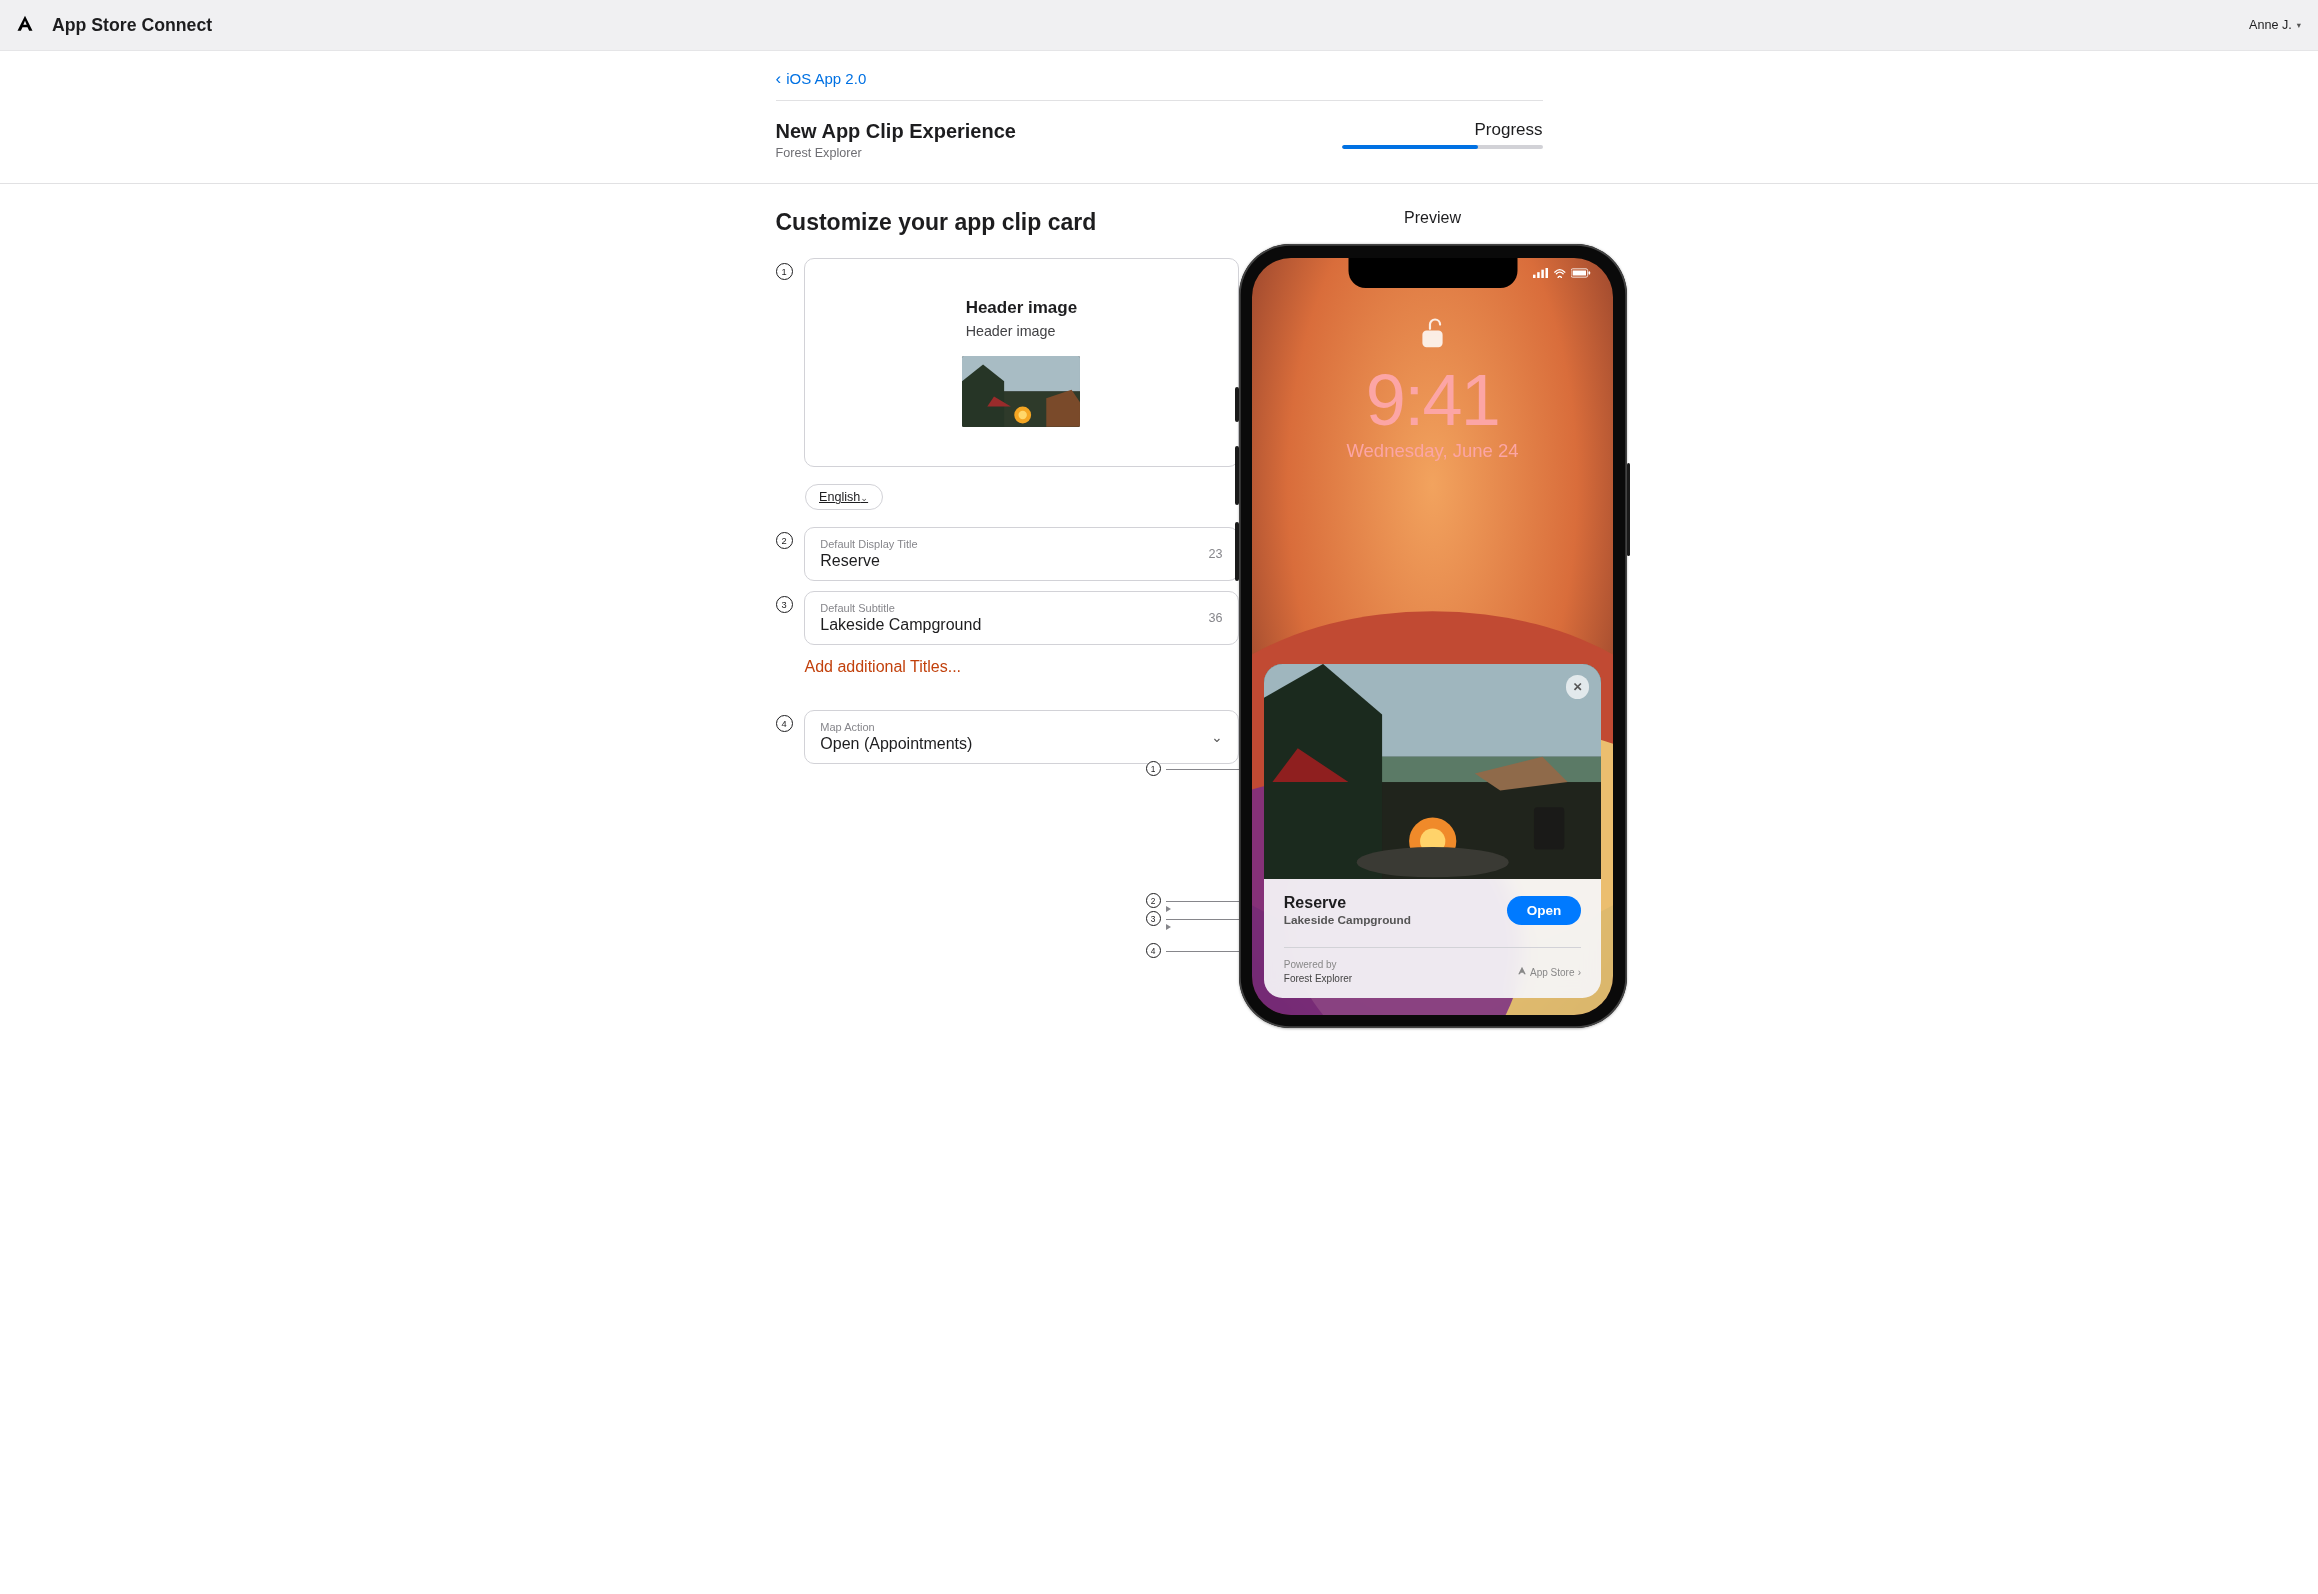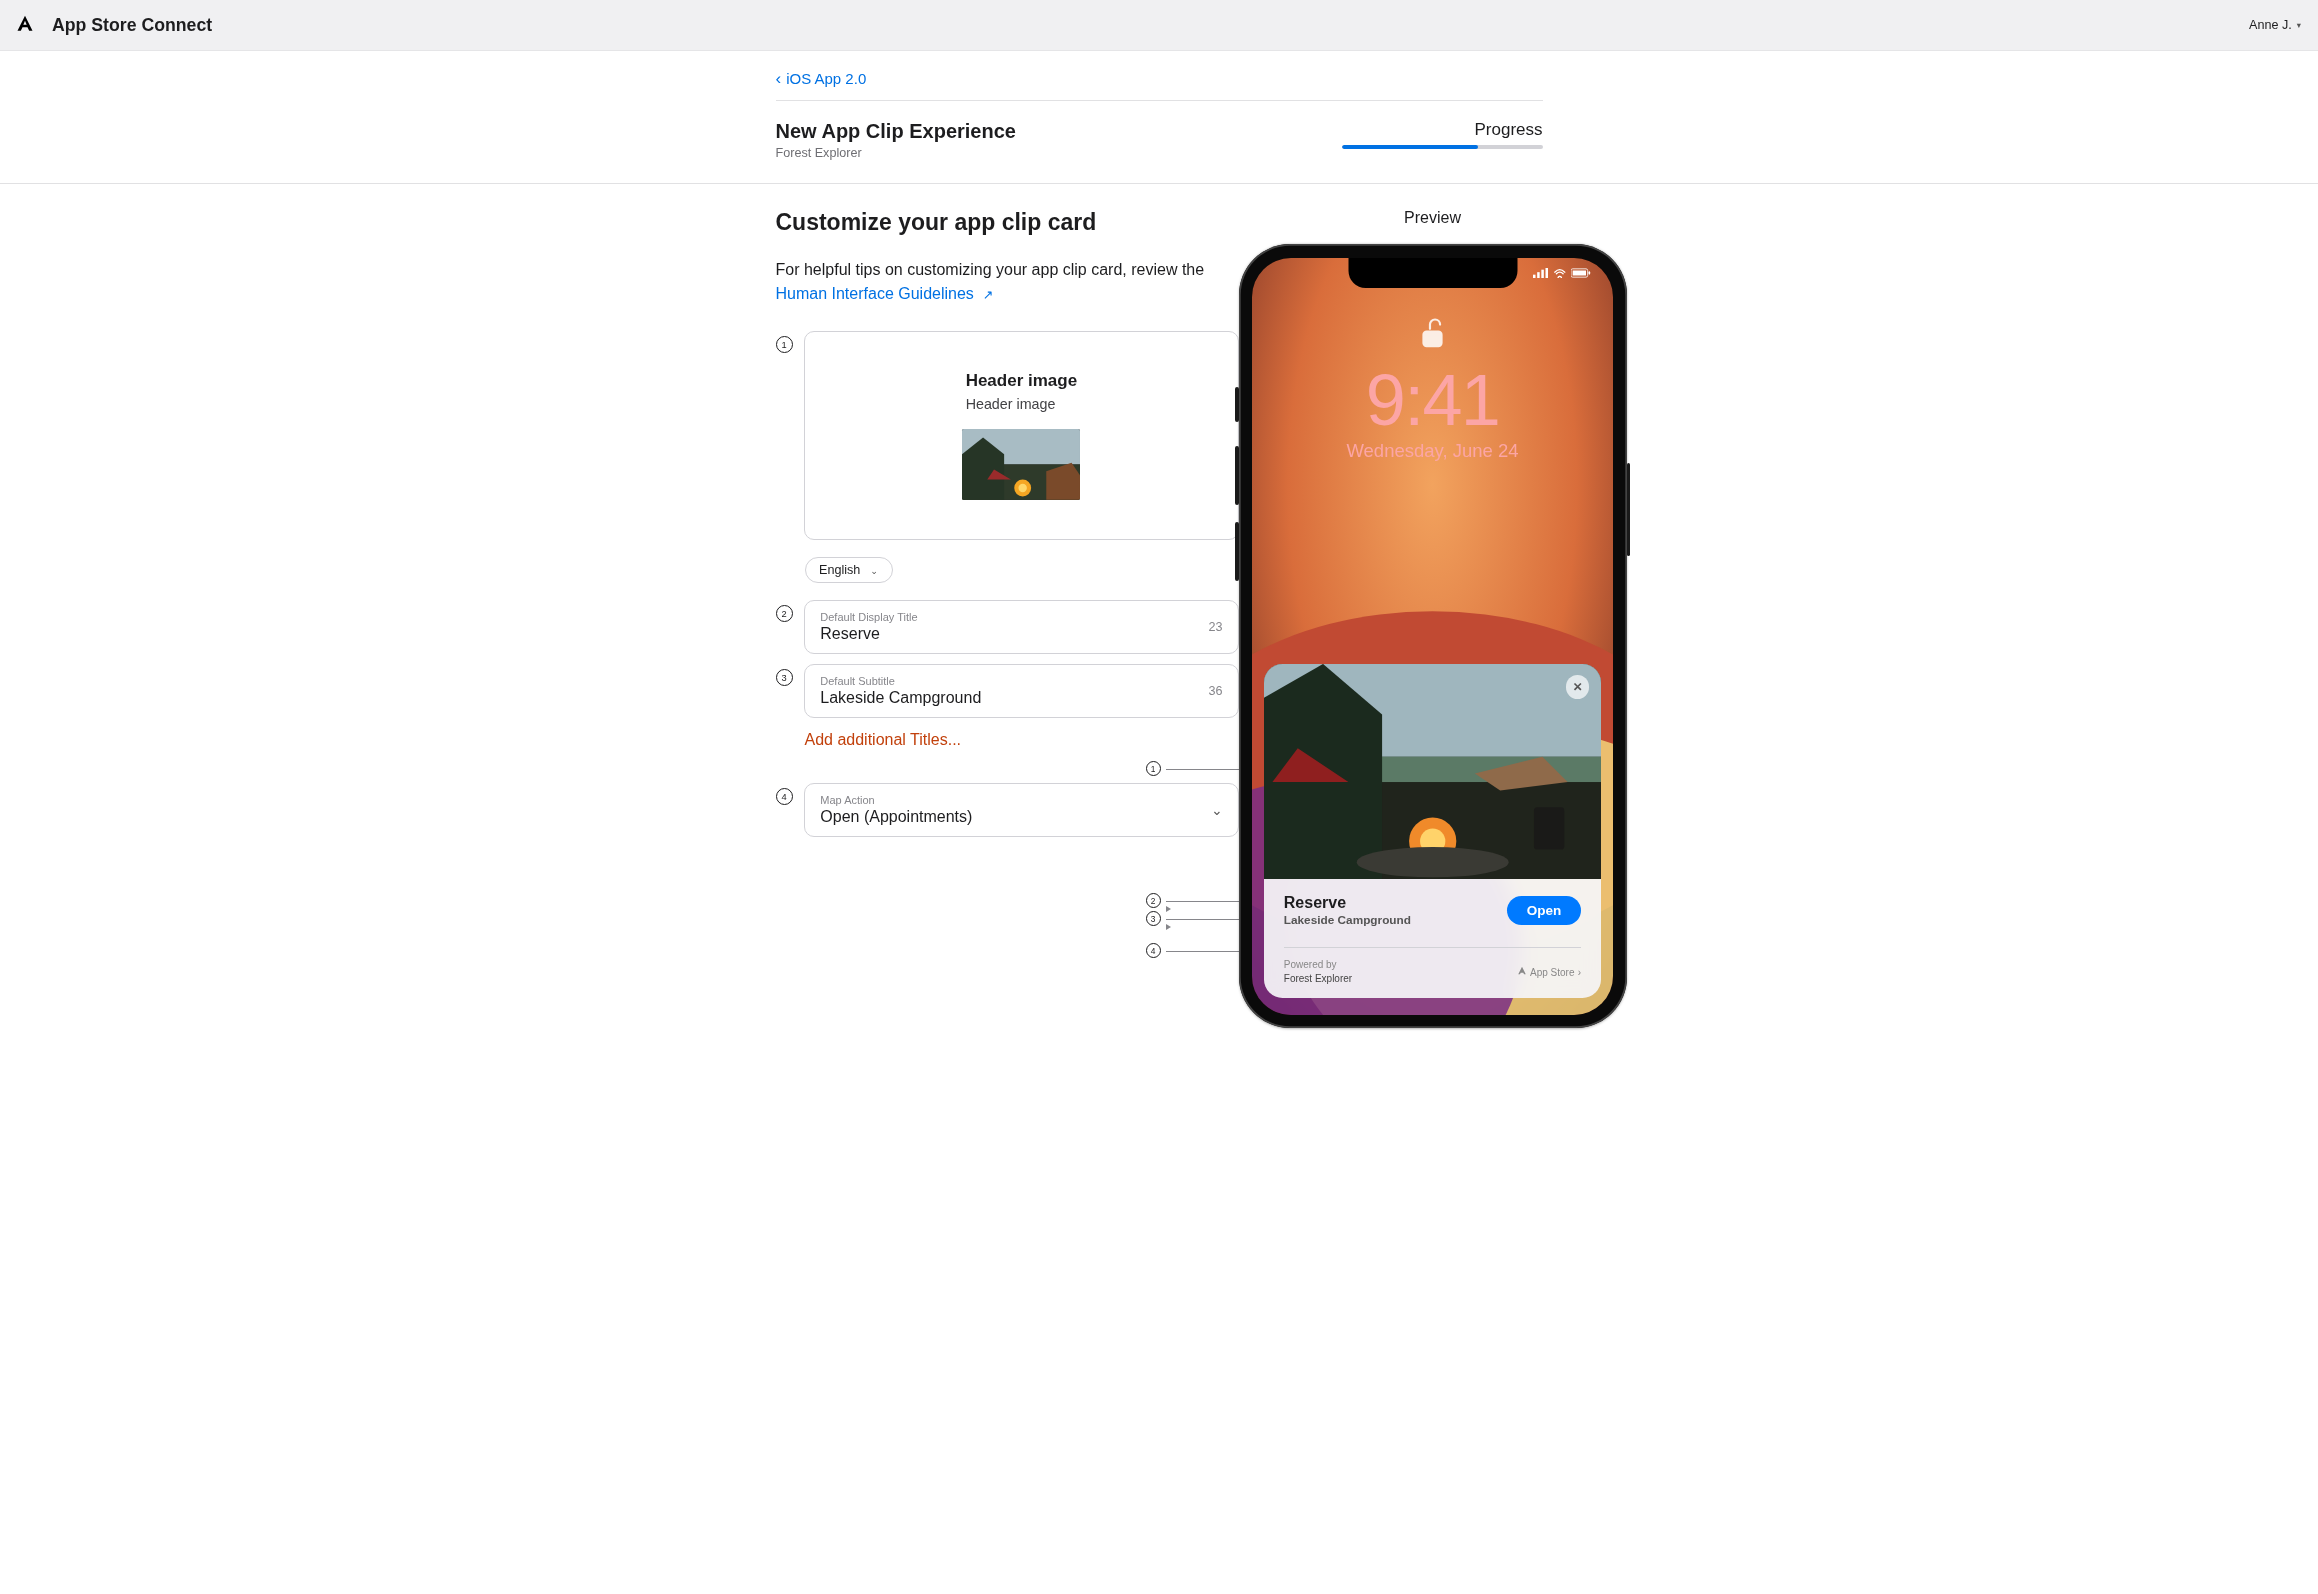--- a/index.html
+++ b/index.html
@@ -120,26 +120,27 @@
     color: #fff;
     font-weight: 900;
     font-size: 11.8px;
     cursor: pointer;
   }
 
   .lang-chip-row { padding-left: 29px; margin-bottom: 17px; }
   .lang-chip {
     display: inline-flex;
     align-items: center;
-    gap: 10px;
+    gap: 0;
     border: 0.8px solid #d2d2d7;
     border-radius: 17px;
     padding: 5px 13.5px;
     font-size: 12.6px;
     cursor: pointer;
+    text-decoration: underline;
   }
   .chev-down { font-size: 9.3px; color: #555; }
 
   .input-box {
     border: 0.8px solid #d2d2d7;
     border-radius: 10px;
     padding: 10px 15px;
     display: flex;
     align-items: center;
     gap: 10px;
@@ -385,26 +386,20 @@
         </div>
       </div>
     </div>
   </div>
 </div>
 
 <div class="main-container">
 
   <div class="col-left">
     <div class="section-title">Customize your app clip card</div>
-    <p class="intro-text">
-      <span>For helpful tips on customizing your app clip card, review the </span>
-      <a href="#" class="intro-link">
-        <span>Human Interface Guidelines</span>&nbsp;&nbsp;<span class="ext-icon">↗</span>
-      </a>
-    </p>
 
     
     <div class="num-row">
       <div class="num-badge">1</div>
       <div class="content">
         <div class="card">
           <div class="card-texts">
             <div class="card-title">Header image</div>
             <div class="card-sub">Header image</div>
           </div>

